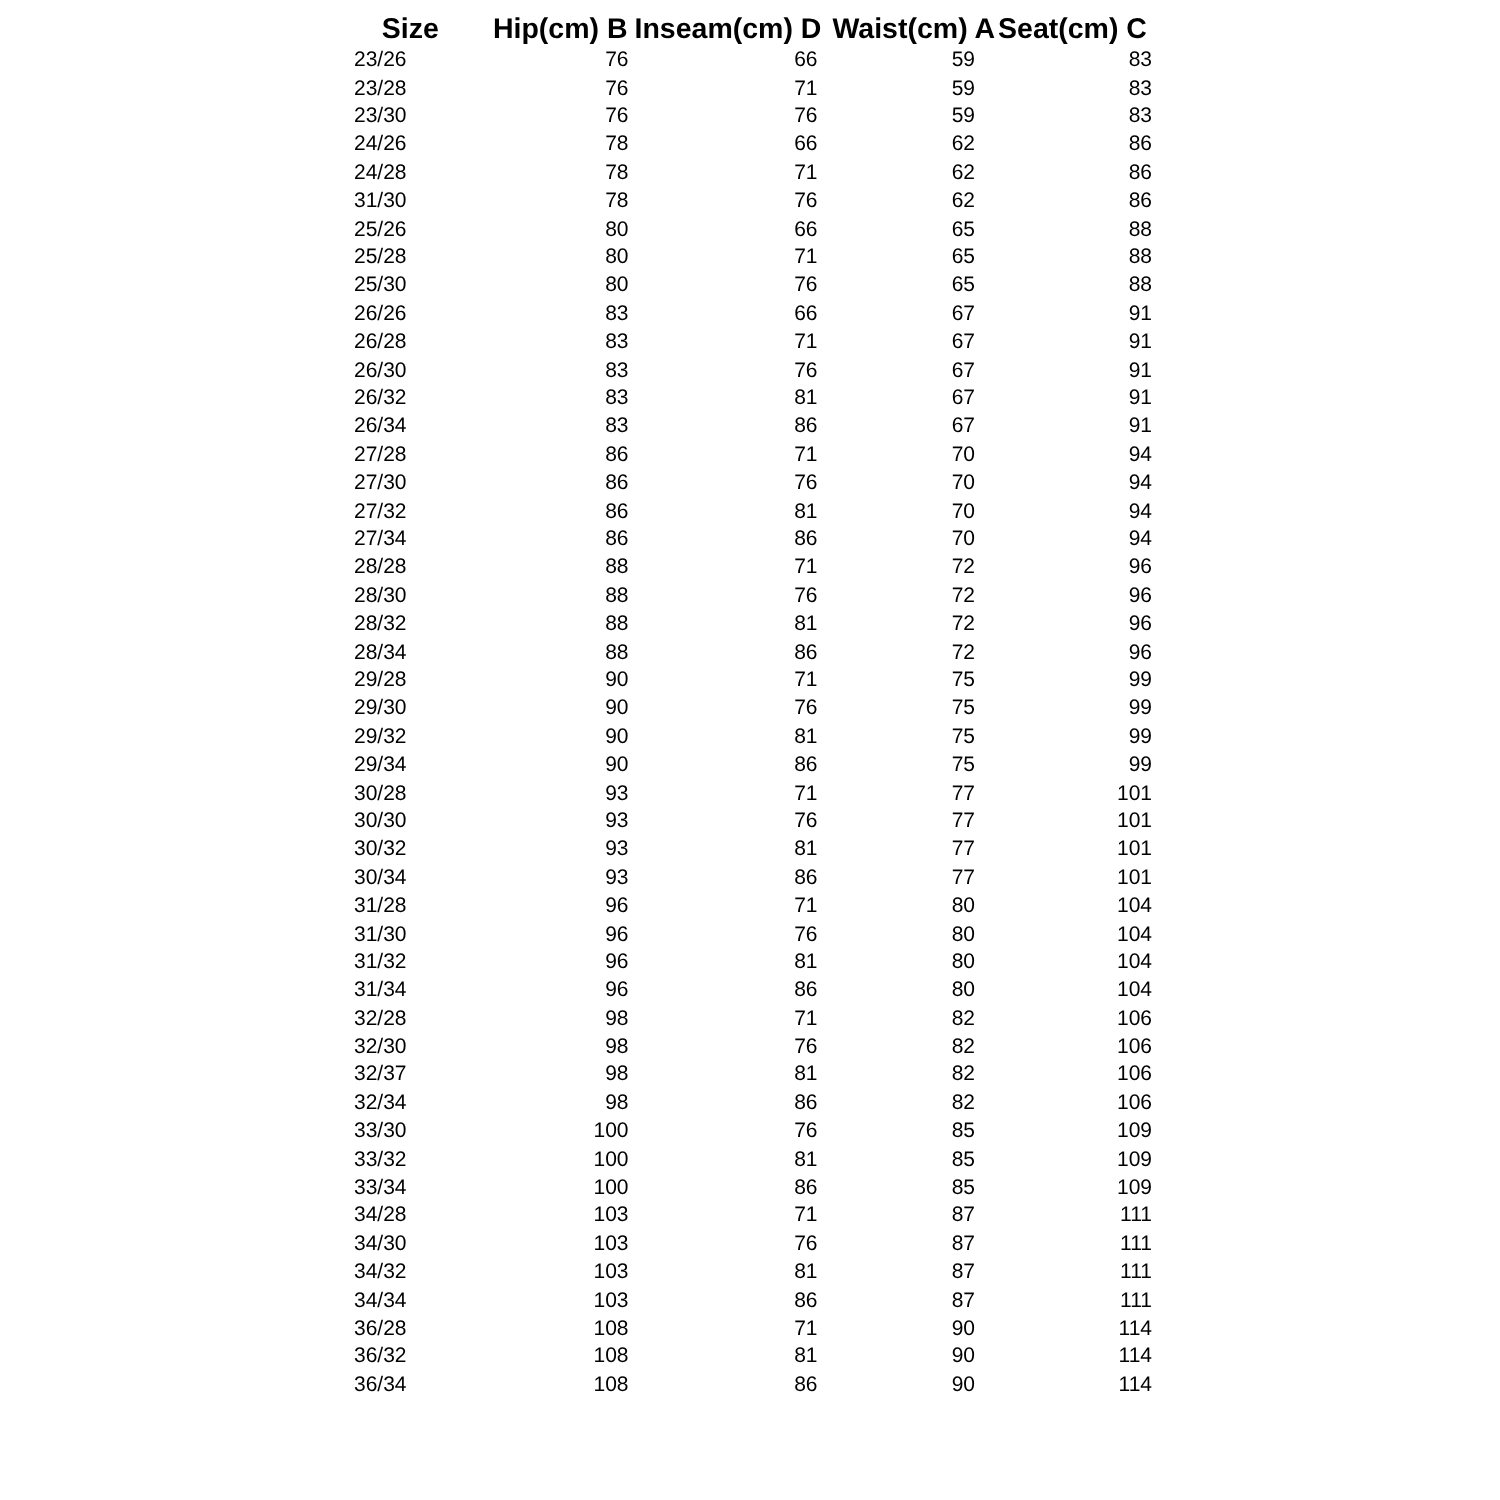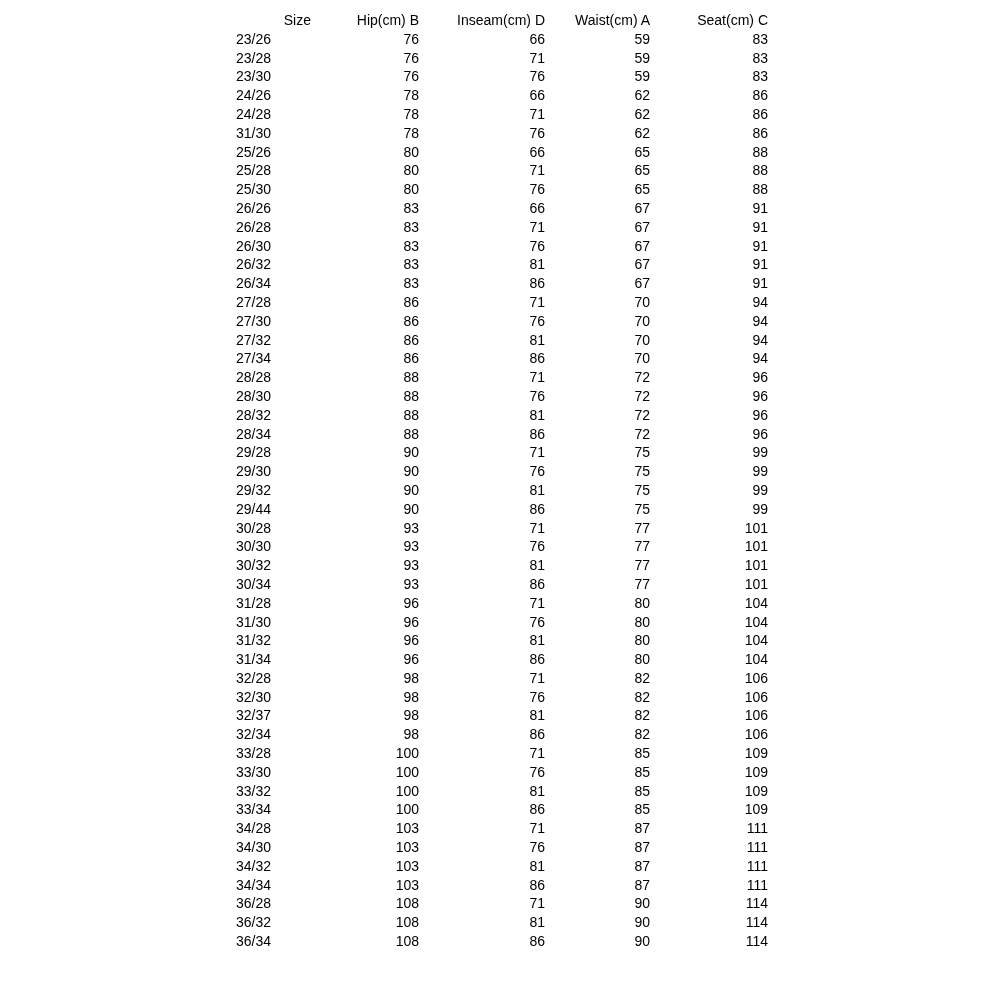--- a/index.html
+++ b/index.html
@@ -29,23 +29,23 @@
   th, td {
     padding: 0;
     margin: 0;
     line-height: 18.8px;
     height: 18.8px;
     white-space: nowrap;
     vertical-align: middle;
     overflow: visible;
   }
   th {
-    font-size: 14px;
-    font-weight: 400;
-    text-align: right;
+    font-size: 19px;
+    font-weight: 700;
+    text-align: center;
   }
   th:nth-child(2) { padding-left: 17px; }
   th:nth-child(3) { padding-left: 4px; }
   th:nth-child(4) { padding-left: 10px; margin-top: 44px; }
   th:nth-child(5) { padding-left: 12px; }
   td {
     font-size: 14px;
     font-weight: 400;
     text-align: right;
   }
@@ -245,21 +245,21 @@
           <td>99</td>
         </tr>
         <tr>
           <td>29/32</td>
           <td>90</td>
           <td>81</td>
           <td>75</td>
           <td>99</td>
         </tr>
         <tr>
-          <td>29/44</td>
+          <td>29/34</td>
           <td>90</td>
           <td>86</td>
           <td>75</td>
           <td>99</td>
         </tr>
         <tr>
           <td>30/28</td>
           <td>93</td>
           <td>71</td>
           <td>77</td>
@@ -334,27 +334,20 @@
           <td>81</td>
           <td>82</td>
           <td>106</td>
         </tr>
         <tr>
           <td>32/34</td>
           <td>98</td>
           <td>86</td>
           <td>82</td>
           <td>106</td>
-        </tr>
-        <tr>
-          <td>33/28</td>
-          <td>100</td>
-          <td>71</td>
-          <td>85</td>
-          <td>109</td>
         </tr>
         <tr>
           <td>33/30</td>
           <td>100</td>
           <td>76</td>
           <td>85</td>
           <td>109</td>
         </tr>
         <tr>
           <td>33/32</td>

